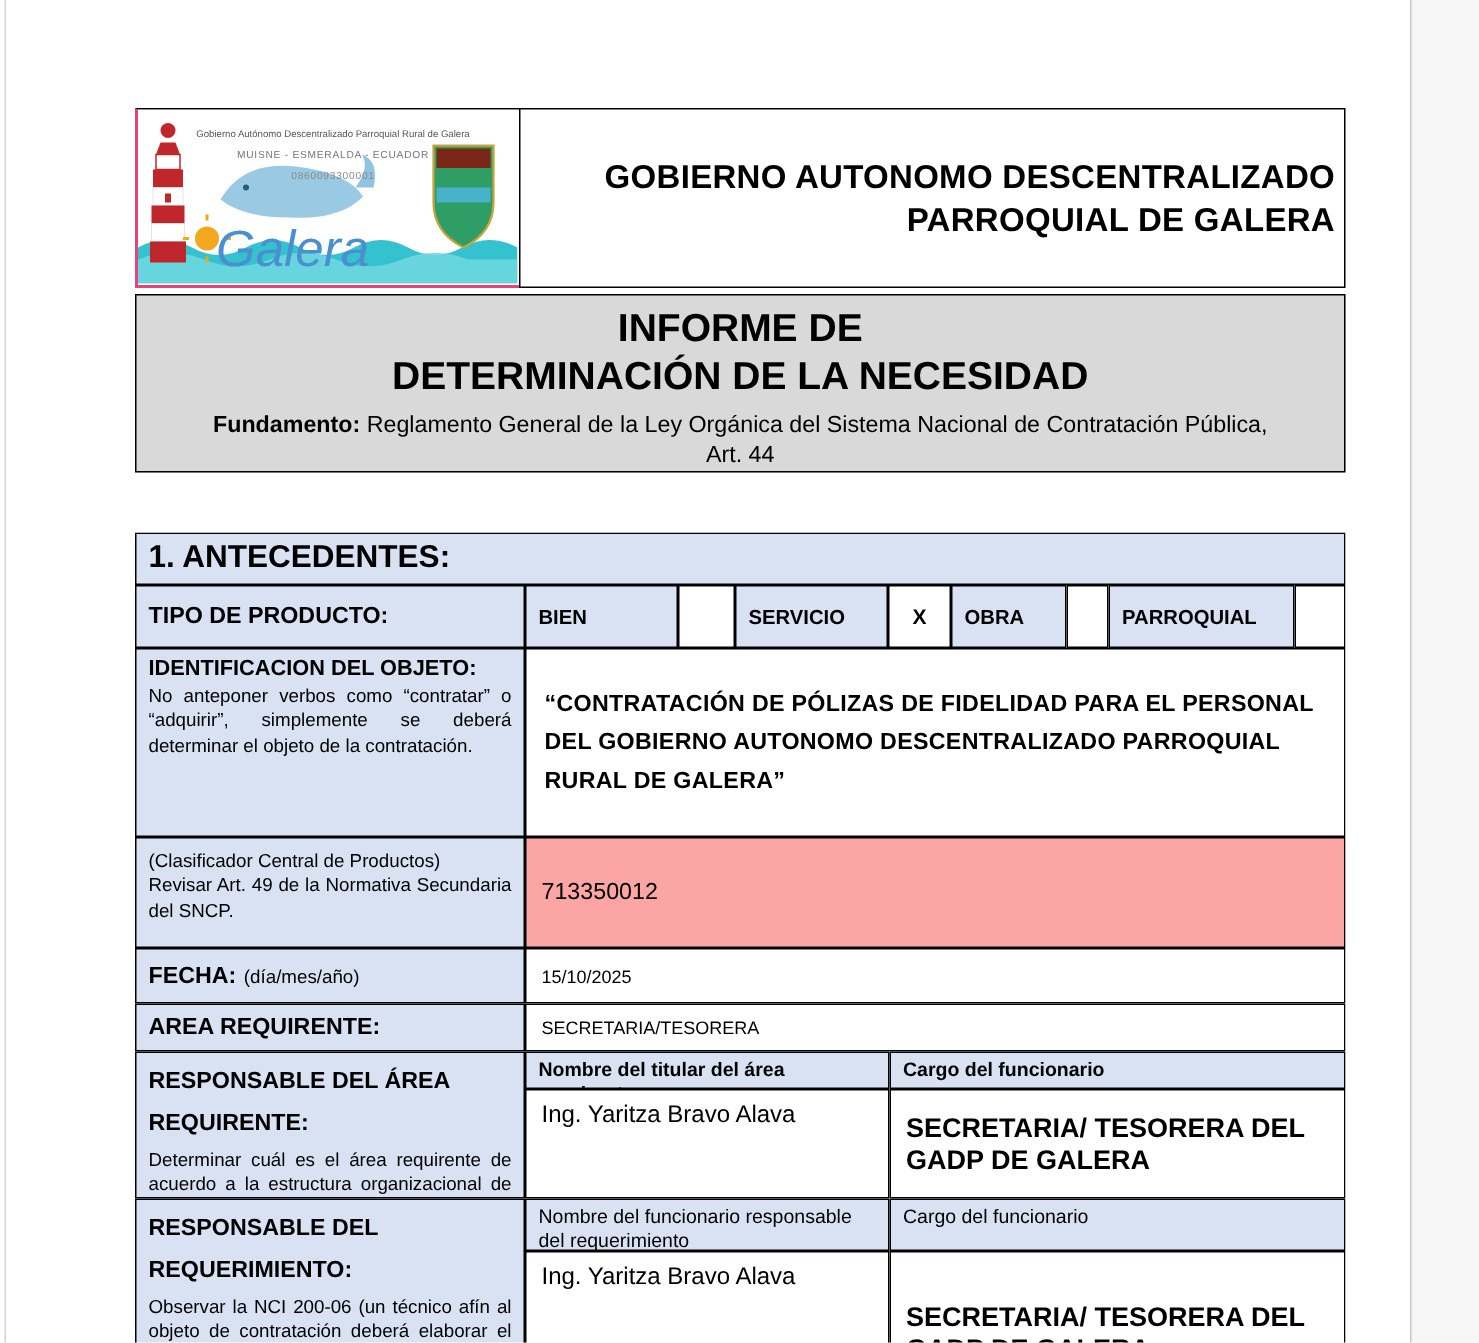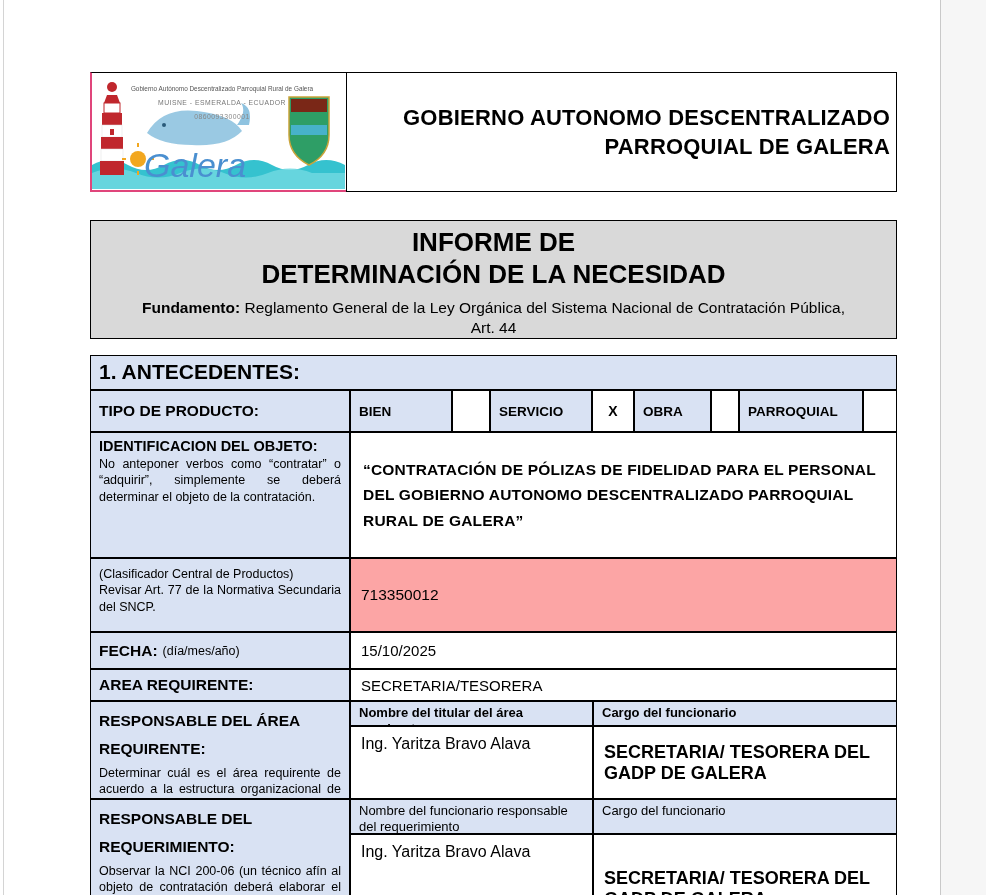--- a/index.html
+++ b/index.html
@@ -17,34 +17,34 @@
   .hdr-table { position:absolute; left:90px; top:72px; width:807px; height:120px; }
   .logo-cell { left:0; top:0; width:257px; height:120px; background:#fff;
                border-left:2px solid #e0457b; border-bottom:2px solid #e0457b; overflow:hidden; }
   .org-cell  { left:256px; top:0; width:551px; height:120px; background:#fff;
                display:flex; align-items:center; }
   .org-title { font-size:22px; font-weight:bold; line-height:1.32; padding-left:28px;
                padding-right:6px; text-indent:16px; letter-spacing:.2px;text-align:right; }
 
   
   .title-block { position:absolute; left:90px; top:196px; width:807px; height:119px;
-                 text-align:center; padding-top:6px;margin-top:24px; }
+                 text-align:center; padding-top:6px; }
   .tb-line { font-size:26px; font-weight:bold; line-height:1.22; }
   .tb-fund { font-size:15.5px; line-height:1.28; margin-top:8px; padding:0 40px; }
   .tb-fund b { font-weight:bold; }
 
   
   .main-table { position:absolute; left:90px; top:355px; width:807px; height:540px; overflow:hidden; }
   .sec-hd { font-size:21px; font-weight:bold; padding:4px 8px 0 8px; }
   .lbl { font-size:15.5px; font-weight:bold; padding:6px 8px; }
   .lbl-sm { font-size:12.5px; font-weight:normal; line-height:1.3; text-align:justify; margin-top:2px; }
   .lbl-spaced { line-height:1.8; }
   .opt { font-size:13.5px; font-weight:bold; display:flex; align-items:center; padding-left:8px; }
   .mark { font-size:14px; font-weight:bold; display:flex; align-items:center; justify-content:center; }
-  .val { font-size:15px; display:flex; align-items:center; padding-left:10px; }
+  .val { font-size:12px; display:flex; align-items:center; padding-left:10px; }
   .val-obj { font-size:15.5px; font-weight:bold; line-height:1.62; padding:10px 12px;
              display:flex; align-items:center; letter-spacing:.2px; }
   .sub-hd { font-size:13px; font-weight:bold; padding:3px 8px; line-height:1.25; }
   .sub-hd-reg { font-weight:normal; }
   .name-val { font-size:16px; padding:8px 10px; }
   .cargo-val { font-size:18px; font-weight:600; display:flex; align-items:center; padding-left:10px; }
   .fecha-hint { font-size:12.5px; font-weight:normal; }
 
   svg text { font-family:"Liberation Sans", sans-serif; }
 </style>
@@ -132,21 +132,21 @@
     <div class="cell mark" style="left:773px;top:35px;width:34px;height:42px;background:#fff;"></div>
 
     <div class="cell blue" style="left:0;top:77px;width:260px;height:126px;padding:5px 8px;">
       <div class="lbl" style="padding:0;font-size:14.5px;">IDENTIFICACION DEL OBJETO:</div>
       <div class="lbl-sm">No anteponer verbos como “contratar” o “adquirir”, simplemente se deberá determinar el objeto de la contratación.</div>
     </div>
     <div class="cell val-obj" style="left:260px;top:77px;width:547px;height:126px;background:#fff;">“CONTRATACIÓN DE PÓLIZAS DE FIDELIDAD PARA EL PERSONAL DEL GOBIERNO AUTONOMO DESCENTRALIZADO PARROQUIAL RURAL DE GALERA”</div>
 
     <div class="cell blue" style="left:0;top:203px;width:260px;height:74px;padding:5px 8px;">
       <div class="lbl-sm" style="text-align:left;">(Clasificador Central de Productos)</div>
-      <div class="lbl-sm" style="margin-top:0;">Revisar Art. 77 de la Normativa Secundaria del SNCP.</div>
+      <div class="lbl-sm" style="margin-top:0;">Revisar Art. 49 de la Normativa Secundaria del SNCP.</div>
     </div>
     <div class="cell val" style="left:260px;top:203px;width:547px;height:74px;background:#fca5a5;font-size:15.5px;">713350012</div>
 
     <div class="cell blue" style="left:0;top:277px;width:260px;height:37px;display:flex;align-items:center;padding-left:8px;">
       <span class="lbl" style="padding:0;">FECHA:</span>
       <span class="fecha-hint" style="margin-left:5px;">(día/mes/año)</span>
     </div>
     <div class="cell val" style="left:260px;top:277px;width:547px;height:37px;background:#fff;">15/10/2025</div>
 
     <div class="cell blue lbl" style="left:0;top:314px;width:260px;height:32px;display:flex;align-items:center;">AREA REQUIRENTE:</div>

